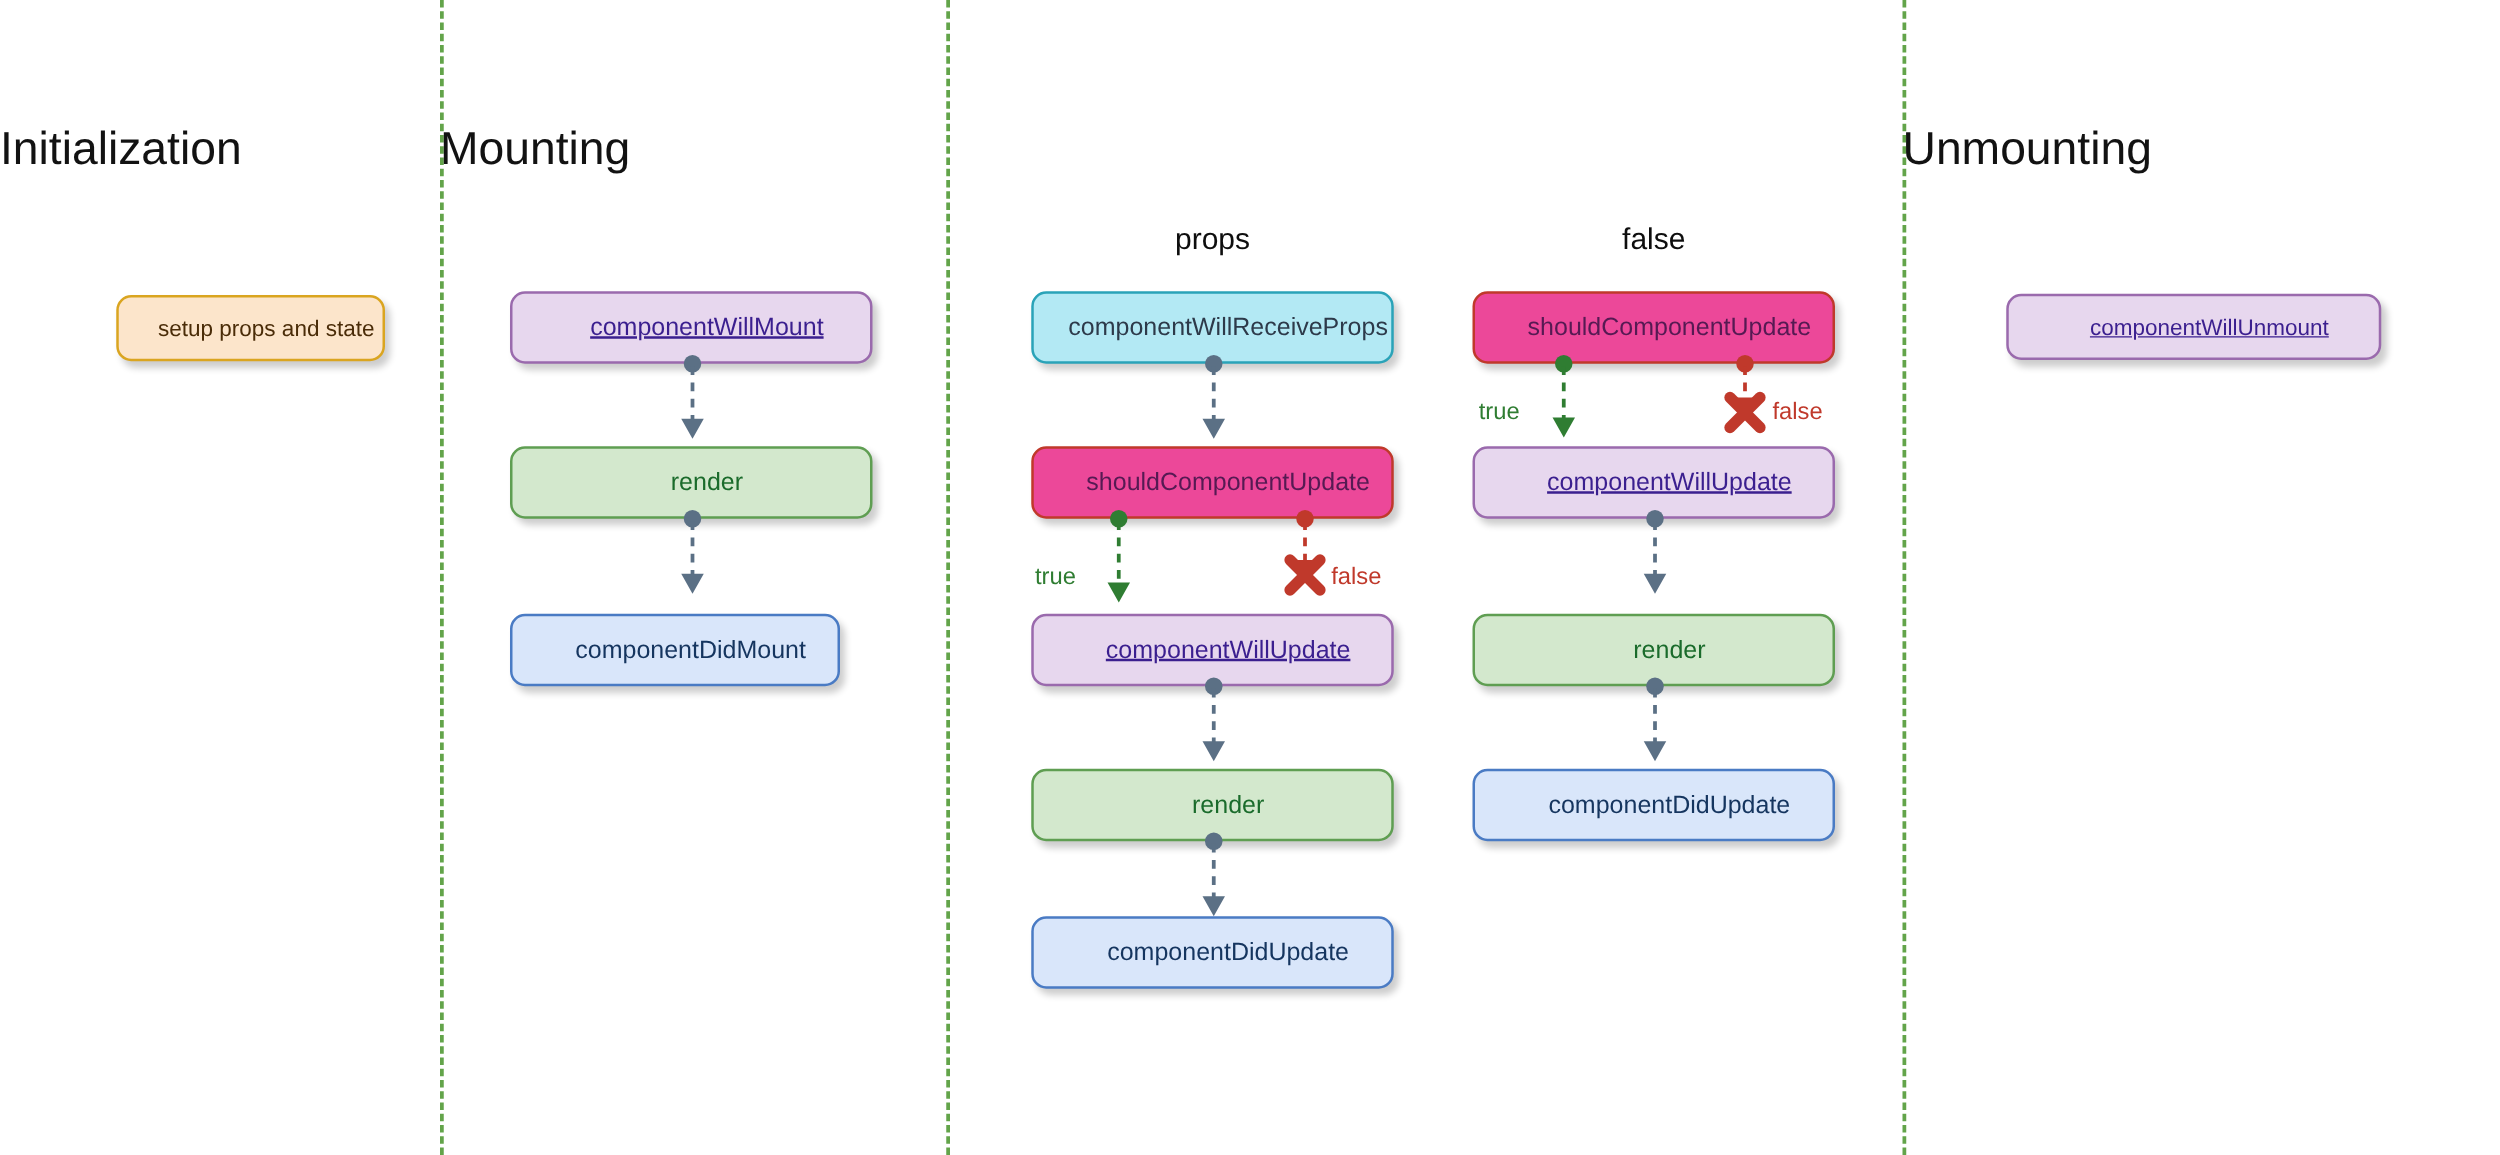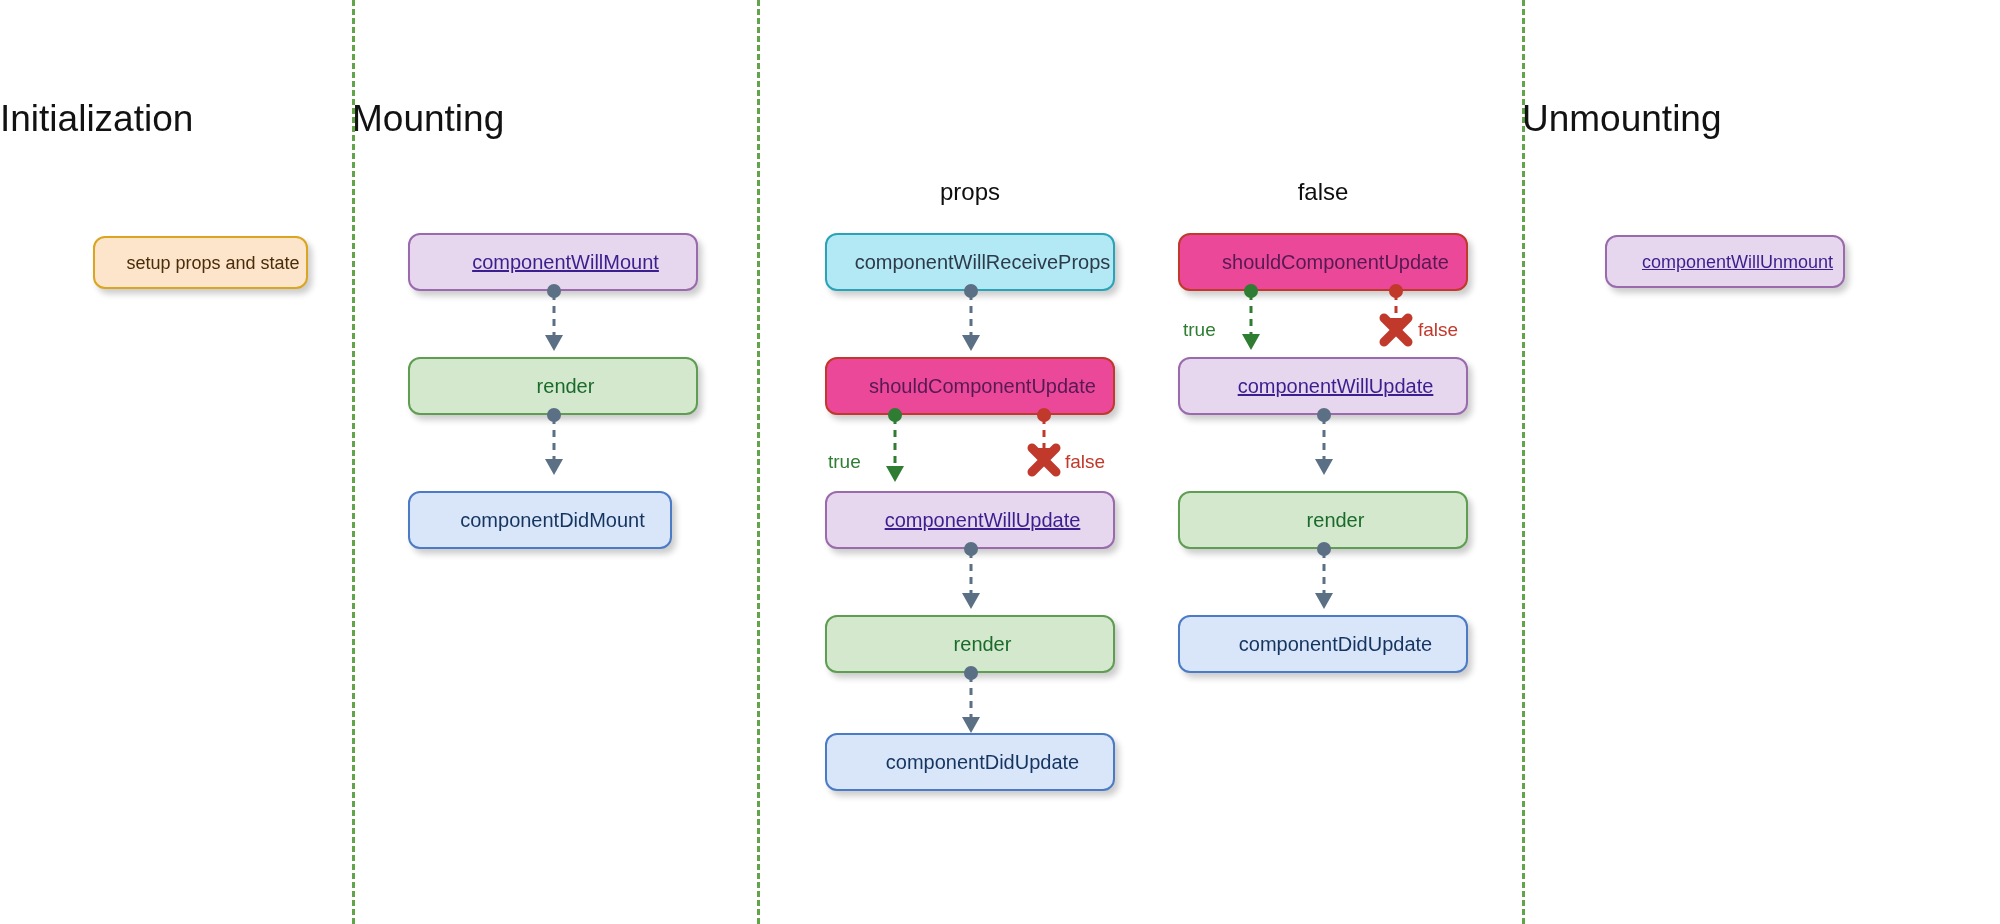--- a/index.html
+++ b/index.html
@@ -204,15 +204,15 @@
   <div class="node n-green" style="left:1178px; top:491px; width:290px; height:58px;">render</div>
 
   <svg class="conn" style="left:1304px; top:543px; width:40px; height:70px;" viewBox="0 0 40 70">
     <circle cx="20" cy="6" r="7" fill="#5b7085"></circle>
     <line x1="20" y1="8" x2="20" y2="52" stroke="#5b7085" stroke-width="3" stroke-dasharray="7,6"></line>
     <polygon points="11,50 29,50 20,66" fill="#5b7085"></polygon>
   </svg>
 
   <div class="node n-blue" style="left:1178px; top:615px; width:290px; height:58px;">componentDidUpdate</div>
 
-  <div class="node n-purple small" style="left:1605px; top:235px; width:240px; height:53px;">componentWillUnmount</div>
+  <div class="node n-purple small" style="left:1605px; top:235px; width:300px; height:53px;">componentWillUnmount</div>
 
 </div>
 
 </body></html>

